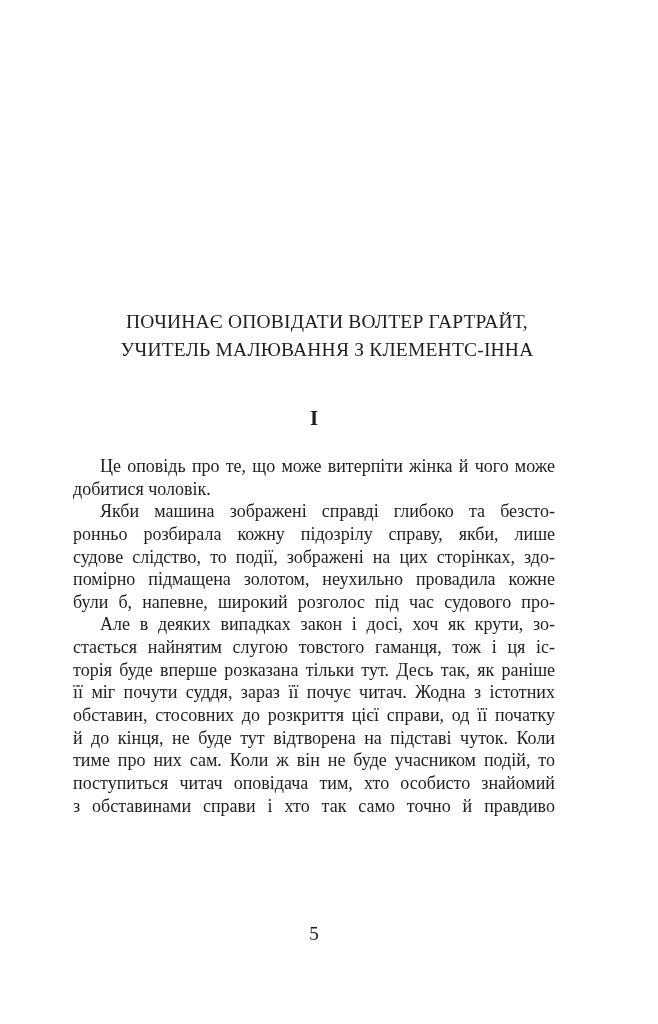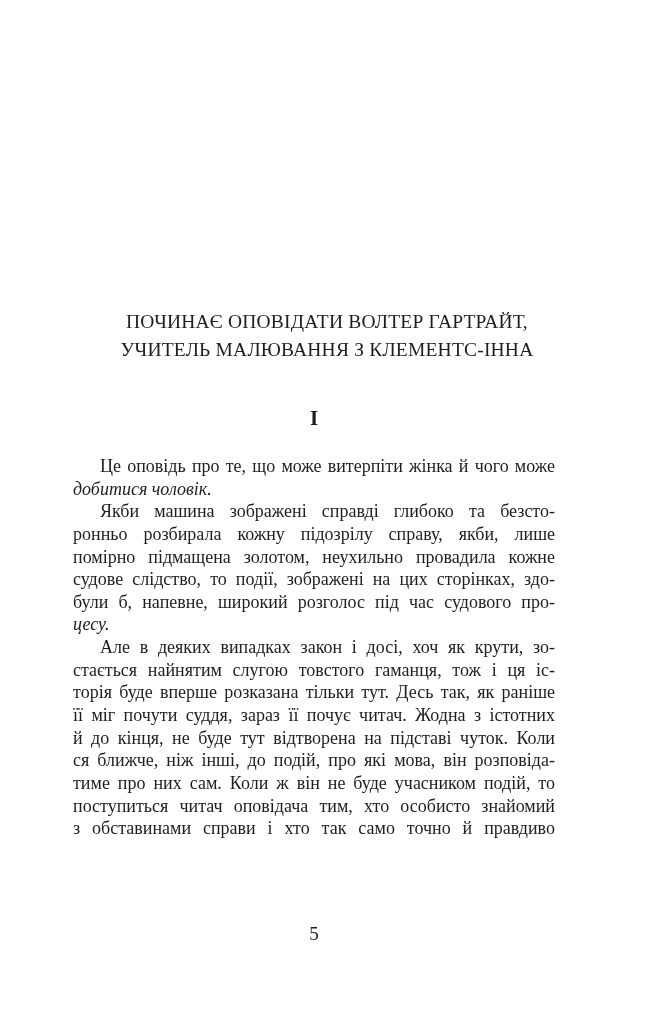--- a/index.html
+++ b/index.html
@@ -53,21 +53,20 @@
       text-align-last: justify;
       height: 22.65px;
       overflow: visible;
     }
     .line.indent {
       padding-left: 27px;
     }
     .line.last {
       text-align: right;
       text-align-last: left;
-      font-style: italic;
     }
     .page-number {
       position: absolute;
       left: 0;
       width: 628px;
       top: 923px;
       text-align: center;
       font-size: 19px;
     }
   </style>
@@ -84,32 +83,31 @@
   <div class="chapter-num">I</div>
 
   <div class="body-text">
     <div>
       <span class="line indent">Це оповідь про те, що може витерпіти жінка й чого може</span>
       <span class="line last">добитися чоловік.</span>
     </div>
     <div>
       <span class="line indent">Якби машина зображені справді глибоко та безсто-</span>
       <span class="line">ронньо розбирала кожну підозрілу справу, якби, лише</span>
+      <span class="line">судове слідство, то події, зображені на цих сторінках, здо-</span>
       <span class="line">помірно підмащена золотом, неухильно провадила кожне</span>
-      <span class="line">судове слідство, то події, зображені на цих сторінках, здо-</span>
       <span class="line">були б, напевне, широкий розголос під час судового про-</span>
-      <span class="line last">цесу.</span>
     </div>
     <div>
       <span class="line indent">Але в деяких випадках закон і досі, хоч як крути, зо-</span>
       <span class="line">стається найнятим слугою товстого гаманця, тож і ця іс-</span>
       <span class="line">торія буде вперше розказана тільки тут. Десь так, як раніше</span>
       <span class="line">її міг почути суддя, зараз її почує читач. Жодна з істотних</span>
+      <span class="line">обставин, стосовних до розкриття цієї справи, од її початку</span>
       <span class="line">й до кінця, не буде тут відтворена на підставі чуток. Коли</span>
-      <span class="line">ся ближче, ніж інші, до подій, про які мова, він розповіда-</span>
       <span class="line">тиме про них сам. Коли ж він не буде учасником подій, то</span>
       <span class="line">поступиться читач оповідача тим, хто особисто знайомий</span>
       <span class="line">з обставинами справи і хто так само точно й правдиво</span>
     </div>
   </div>
 
   <div class="page-number">5</div>
 
 </div>
 

